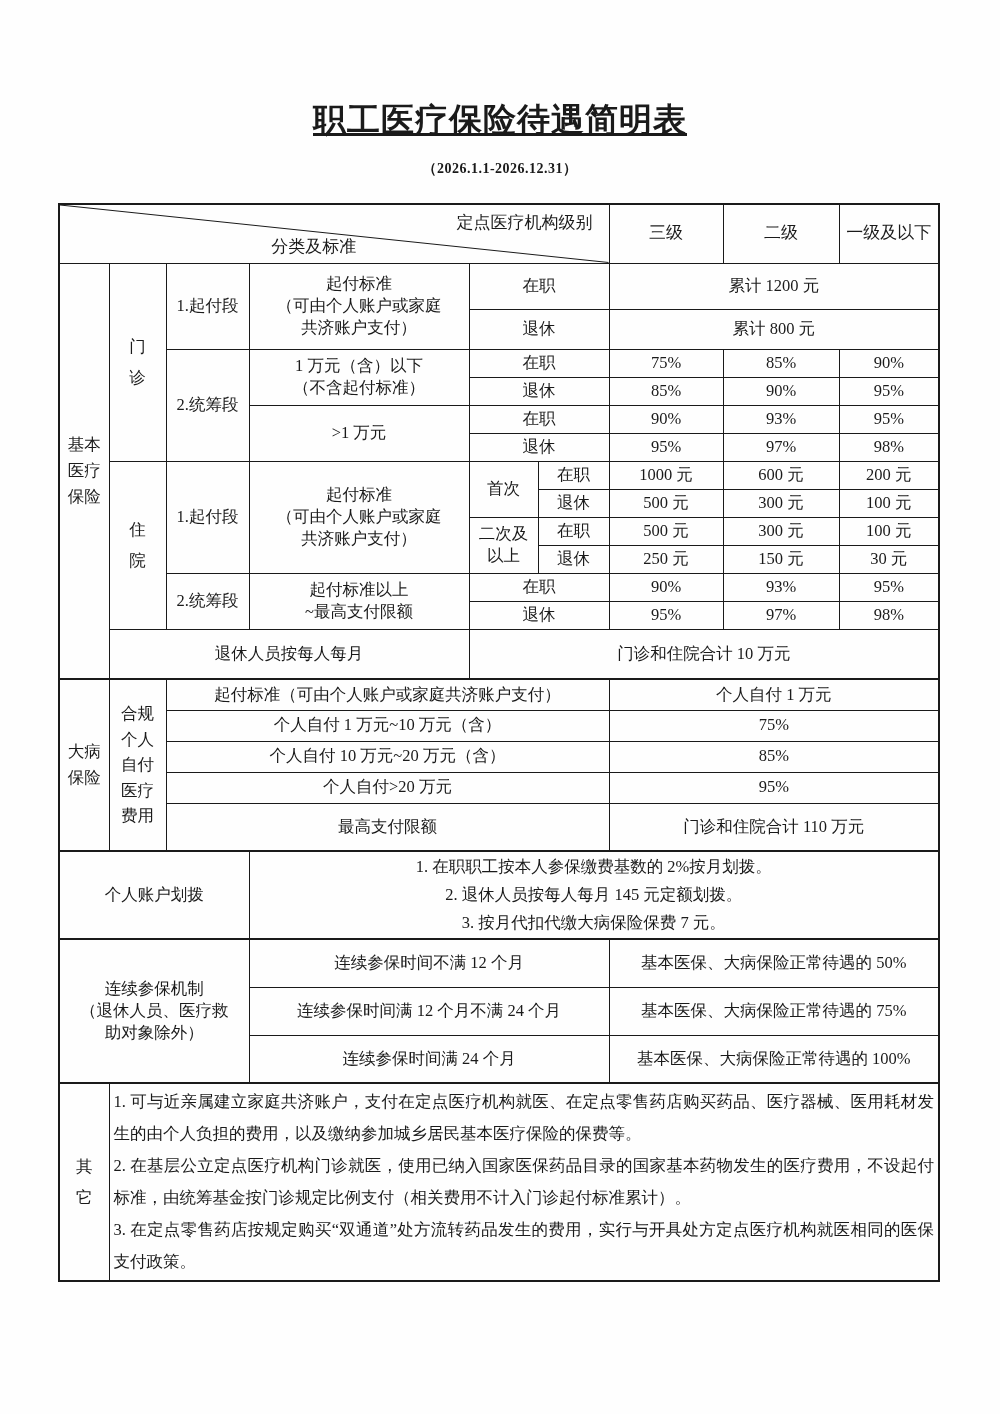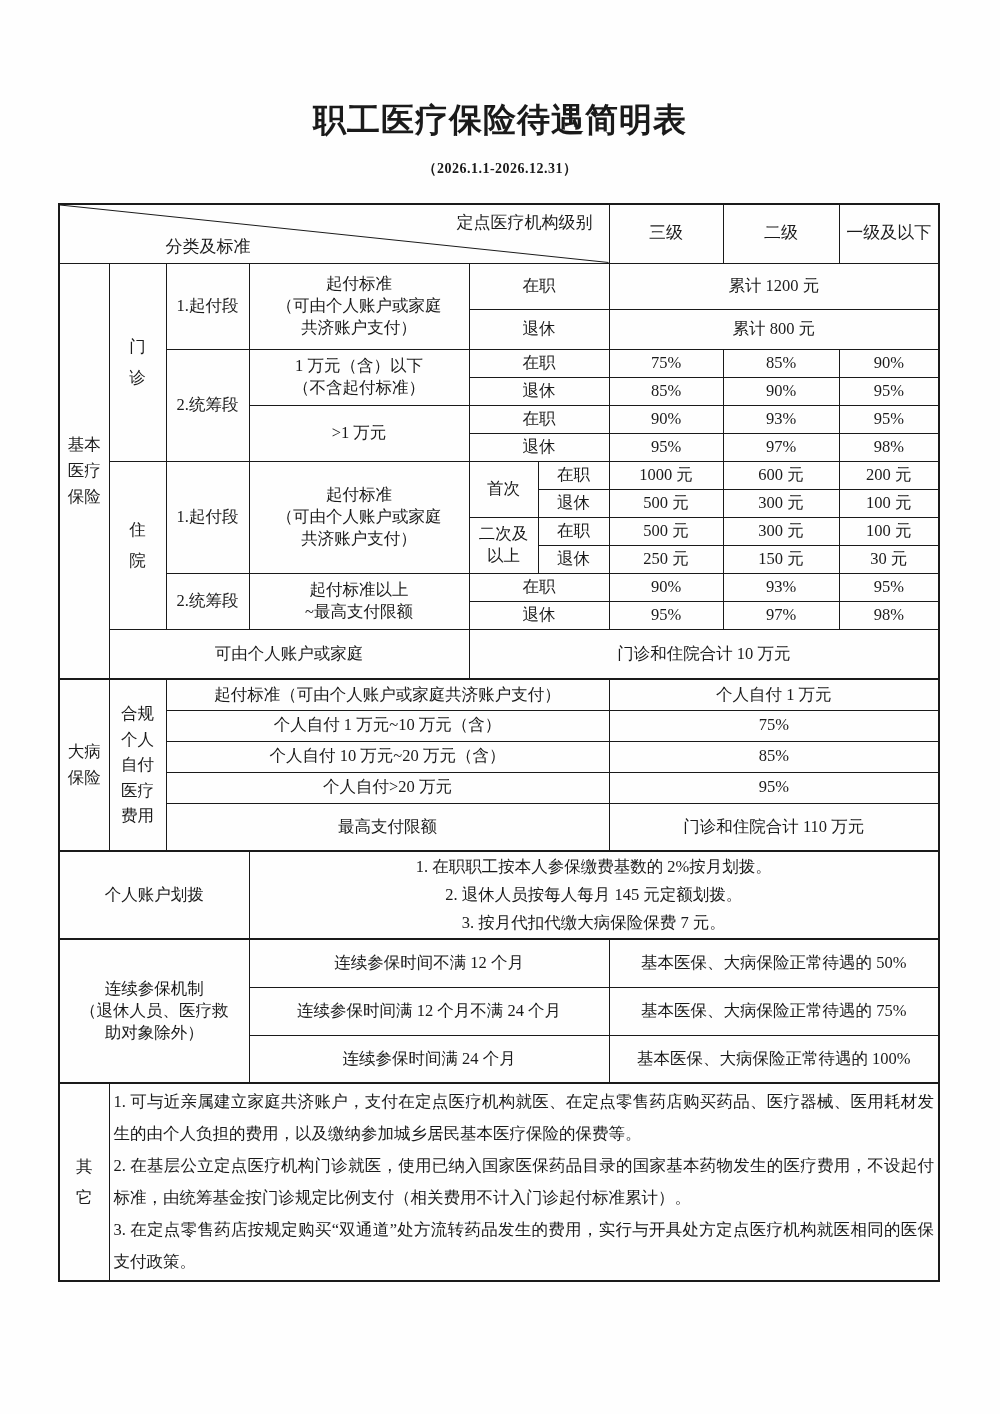--- a/index.html
+++ b/index.html
@@ -4,21 +4,21 @@
 <style>
   html,body{margin:0;padding:0;}
   body{
     width:1000px;height:1414px;background:#ffffff;position:relative;
     font-family:"Liberation Serif","DejaVu Serif",serif;
     color:#1a1a1a;
   }
   .page{position:absolute;inset:0;background:#fefefe;}
   .doc-title{
     position:absolute;top:102px;left:0;width:100%;text-align:center;
-    font-size:33px;font-weight:bold;letter-spacing:1px;line-height:1.15;
+    font-size:33px;font-weight:bold;letter-spacing:1px;line-height:1.15;text-decoration:underline;
   }
   .doc-subtitle{
     position:absolute;top:160px;left:0;width:100%;text-align:center;
     font-size:14px;font-weight:bold;letter-spacing:0.5px;
   }
   table.main{
     position:absolute;left:58px;top:203px;width:880px;
     border-collapse:collapse;table-layout:fixed;
     font-size:16.5px;line-height:1.35;
   }
@@ -31,21 +31,21 @@
   .preline{white-space:pre-line;}
   .vlabel{line-height:1.55;}
   .vlabel-loose{line-height:1.9;}
   .left{text-align:left;padding-left:8px;padding-right:6px;margin-top:40px;}
   .content-cell{text-align:left;vertical-align:middle;padding:4px 8px;line-height:1.7;}
   .other-cell{text-align:left;vertical-align:middle;padding:6px 10px;line-height:1.95;}
   .other-cell .para{text-align:justify;}
   .corner-cell{position:relative;padding:0;}
   .corner-cell svg.diag{position:absolute;inset:0;width:100%;height:100%;display:block;}
   .corner-tr{position:absolute;top:7px;right:16px;font-size:17px;}
-  .corner-bl{position:absolute;bottom:4px;left:0;width:54%;text-align:center;font-size:17px;}
+  .corner-bl{position:absolute;bottom:4px;left:0;width:54%;text-align:right;font-size:17px;}
   .hdr{font-size:17px;}
 </style>
 </head>
 <body>
 
 <div class="page">
 
   <div class="doc-title">职工医疗保险待遇简明表</div>
   <div class="doc-subtitle">（2026.1.1-2026.12.31）</div>
 
@@ -169,21 +169,21 @@
         <td>95%</td>
       </tr>
       <tr style="height:28px">
         <td colspan="2">退休</td>
         <td>95%</td>
         <td>97%</td>
         <td>98%</td>
       </tr>
 
       <tr style="height:50px">
-        <td colspan="3">可由个人账户或家庭</td>
+        <td colspan="3">退休人员按每人每月</td>
         <td colspan="5">门诊和住院合计 10 万元</td>
       </tr>
 
       <tr style="height:31px" class="section-top">
         <td rowspan="5" class="preline vlabel">大病
 保险</td>
         <td rowspan="5" class="preline vlabel">合规
 个人
 自付
 医疗

